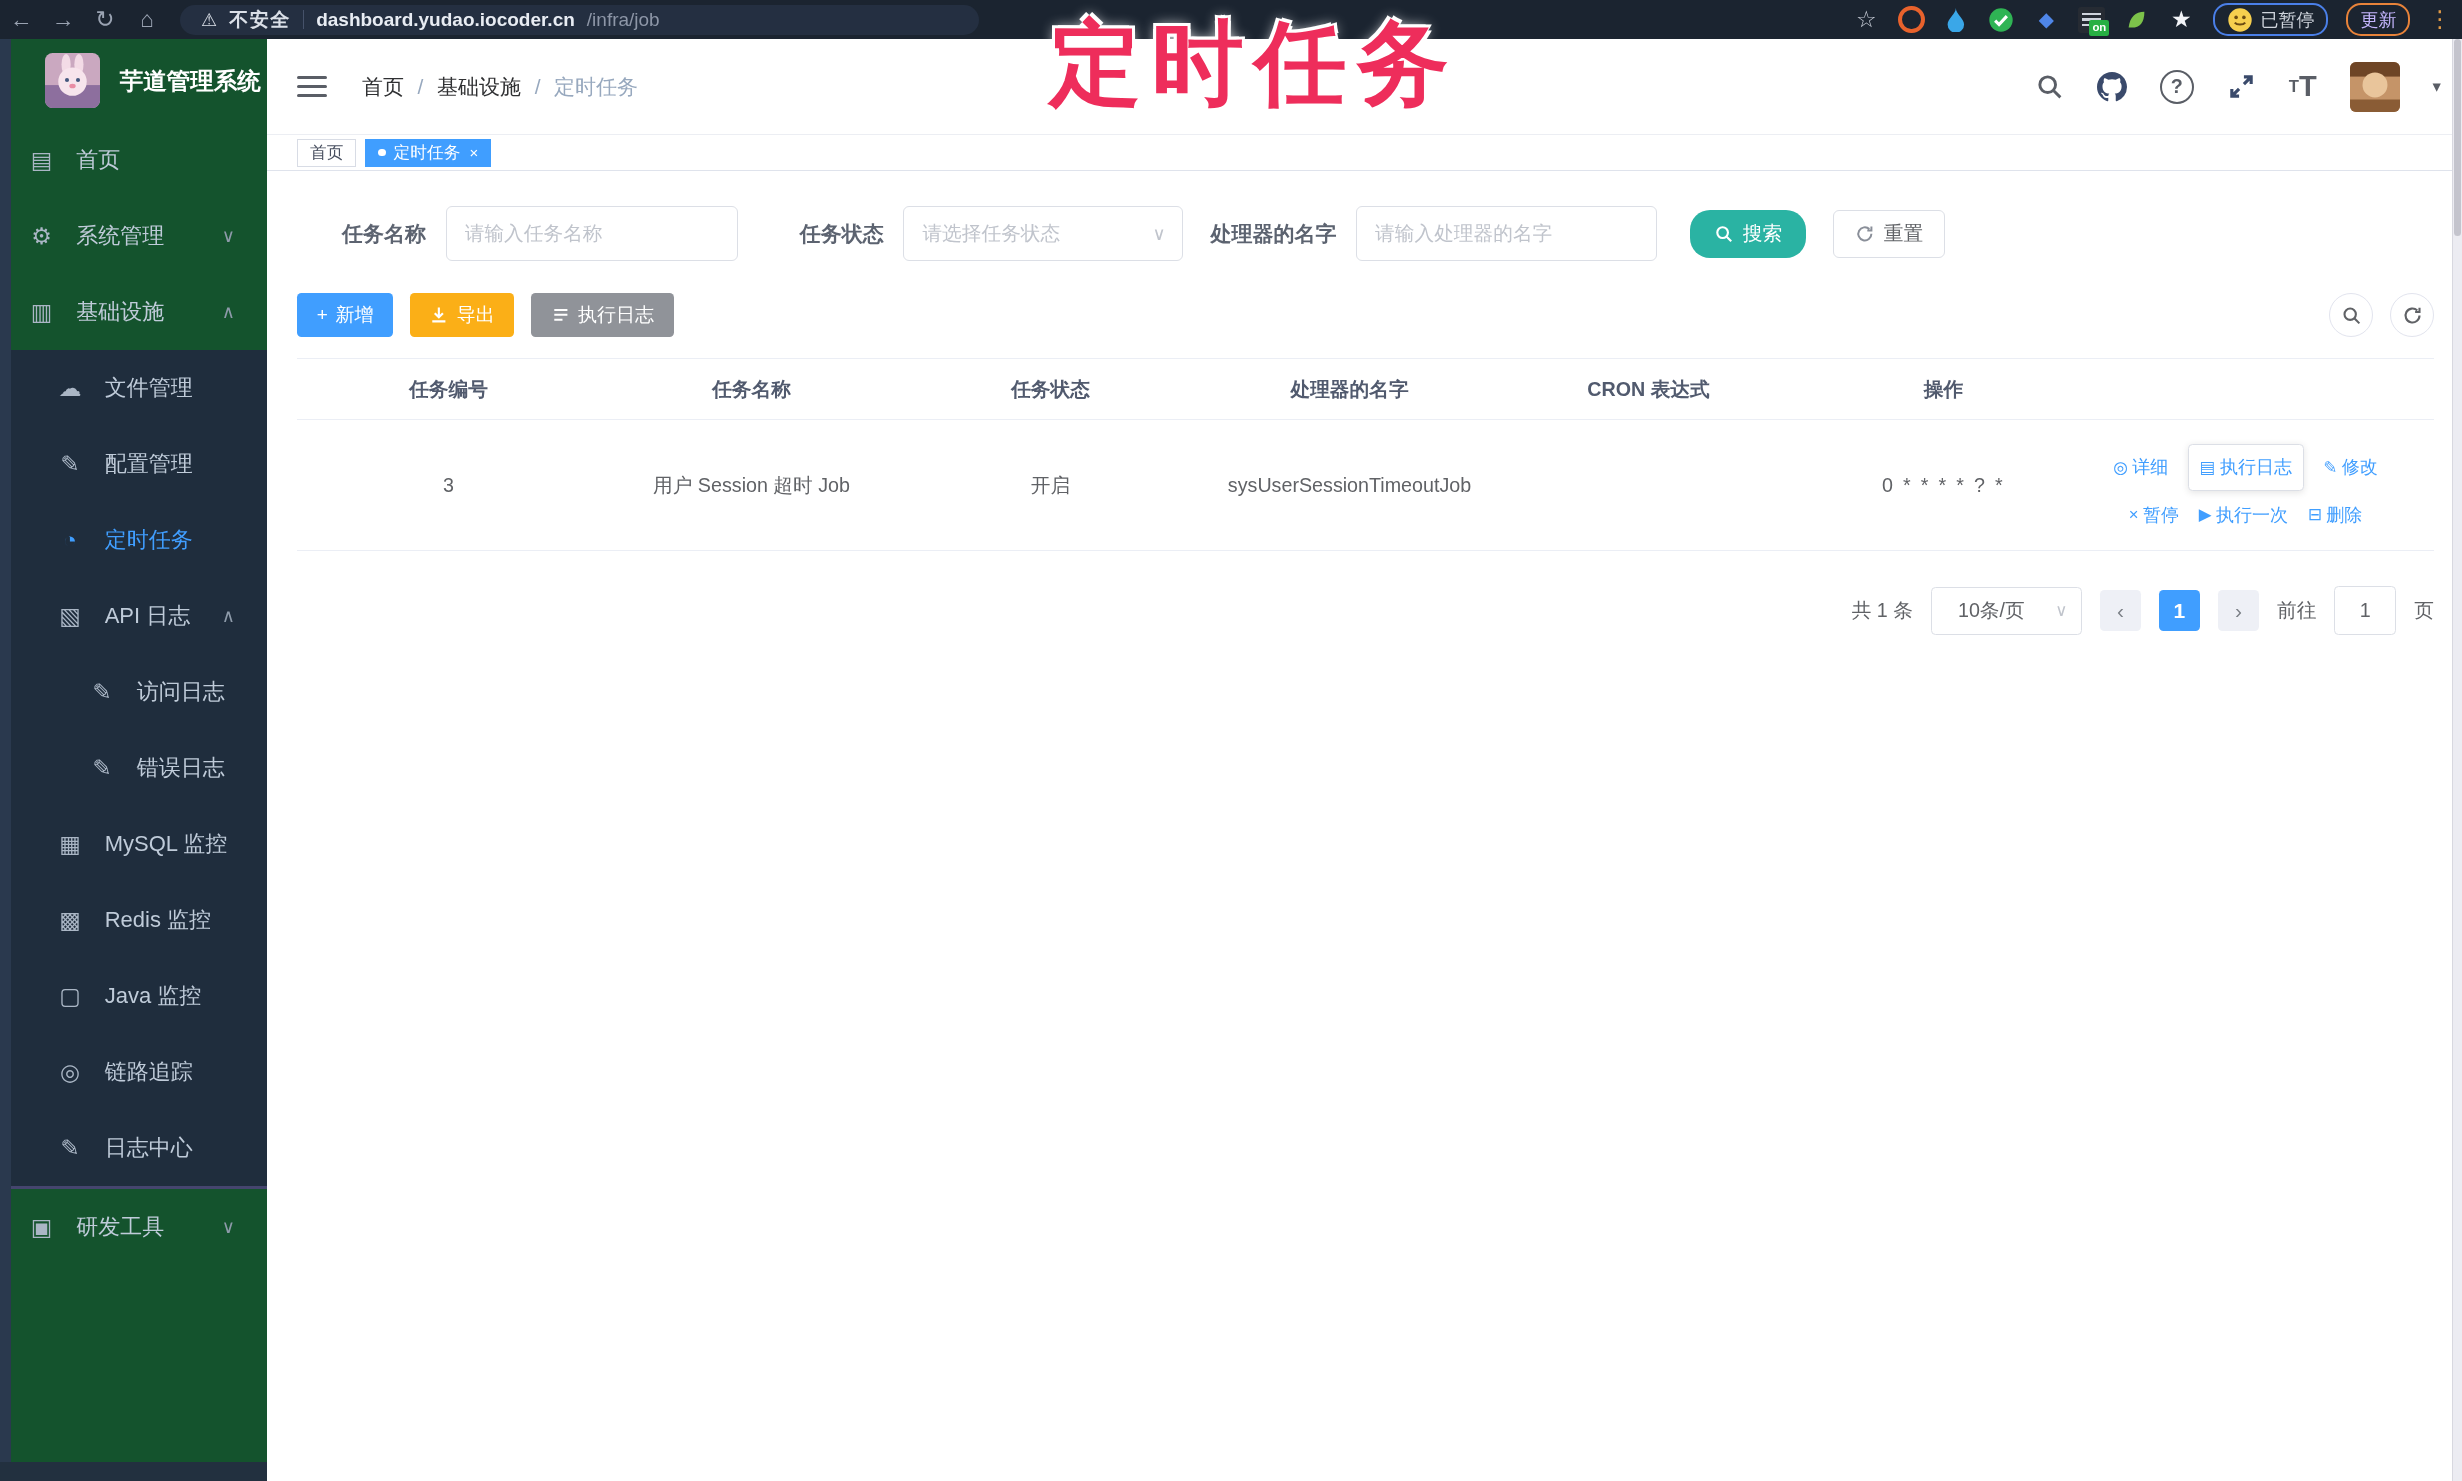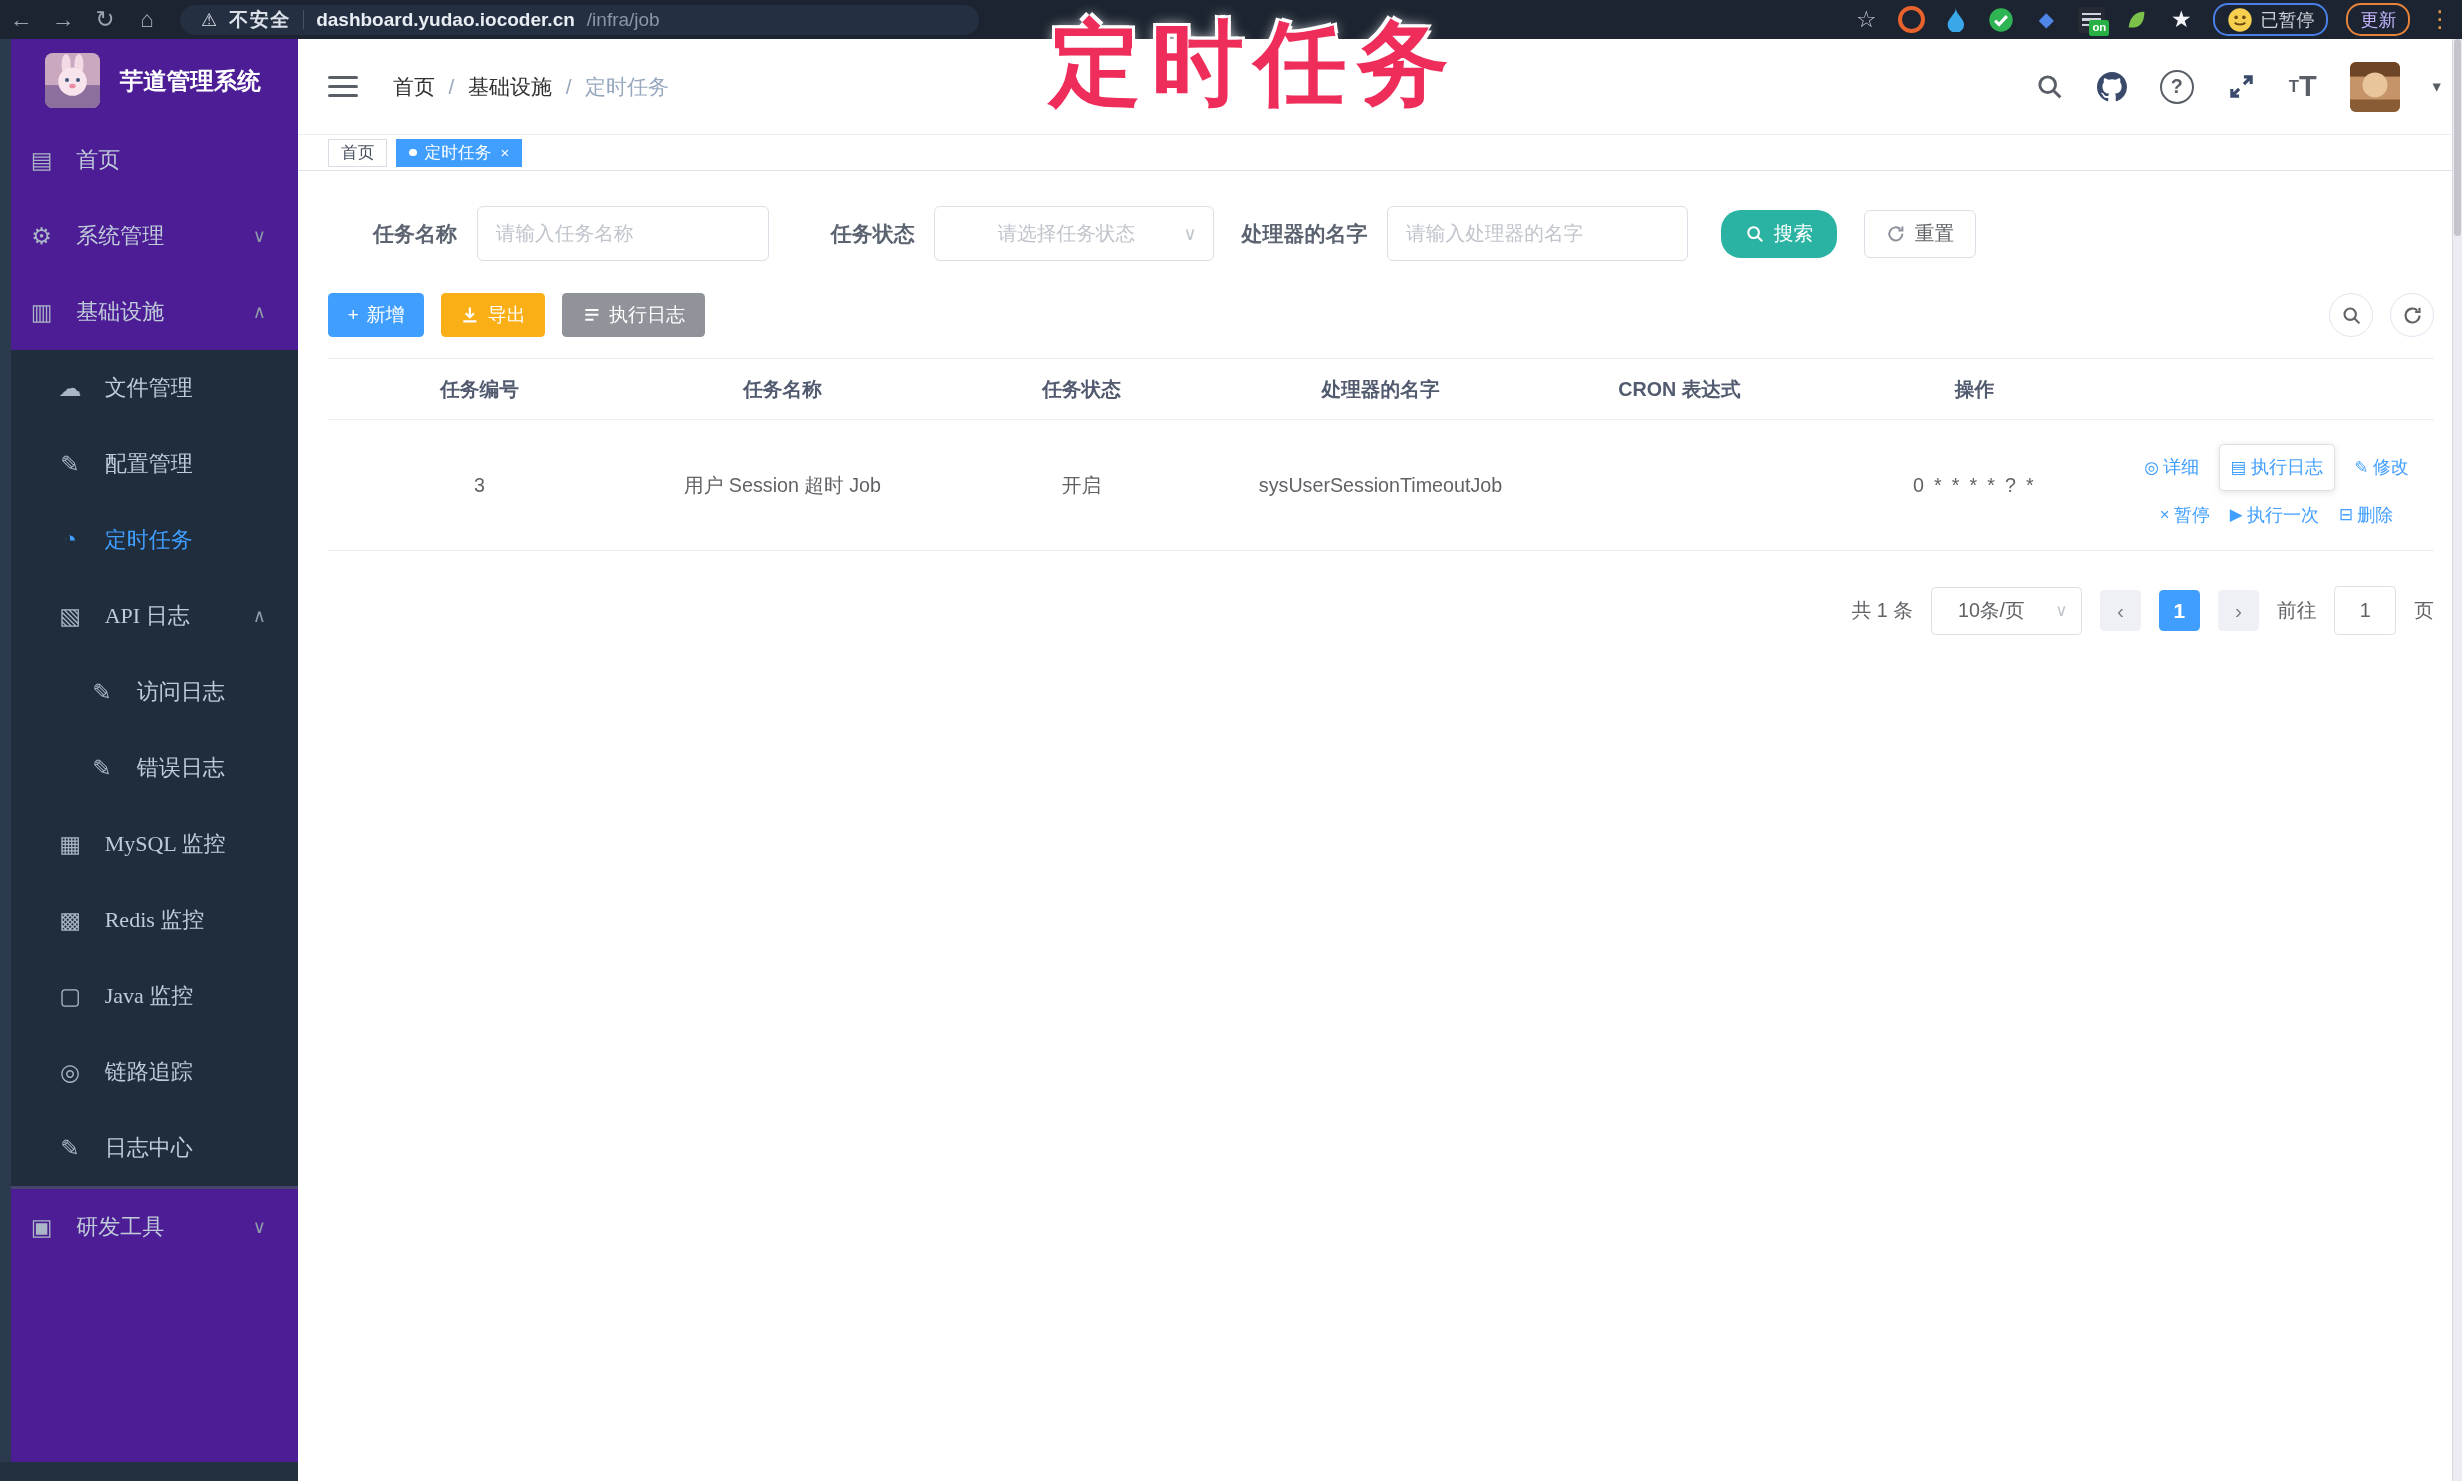--- a/index.html
+++ b/index.html
@@ -39,21 +39,21 @@
   .kebab{color:#e09a45;font-size:23px;cursor:pointer;}
   
   .overlay-title{
     position:absolute;left:1049px;top:1.5px;z-index:99;pointer-events:none;
     font-size:92px;font-weight:bold;letter-spacing:10.6px;color:#ee2d5b;
     text-shadow:-3px -3px 0 #fff,3px -3px 0 #fff,-3px 3px 0 #fff,3px 3px 0 #fff,0 0 13.6px #ffffff;
   }
   
   .app{position:absolute;top:39px;left:0;right:0;bottom:0;display:flex;}
   
-  .sidebar{width:298px;background:#4c1d95;position:relative;flex-shrink:0;font-family:Liberation Serif, serif;}
+  .sidebar{width:267px;background:#14532d;position:relative;flex-shrink:0;}
   .sidebar .edge{position:absolute;left:0;top:0;bottom:0;width:10.6px;background:#2a394e;}
   .logo-row{height:83px;display:flex;align-items:center;gap:19.7px;padding-left:45px;}
   .logo-img{width:55px;height:55px;border-radius:7.6px;overflow:hidden;flex-shrink:0;}
   .logo-title{color:#ffffff;font-size:23.5px;font-weight:bold;}
   .menu{display:flex;flex-direction:column;}
   .m-item{height:76px;display:flex;align-items:center;color:#bfcbd9;font-size:22px;cursor:pointer;position:relative;}
   .m-item .ic{width:30px;text-align:center;font-size:23px;margin-left:26.5px;margin-right:19.7px;color:#aab6c5;}
   .m-item.sub .ic{margin-left:55px;}
   .m-item.subsub .ic{margin-left:87px;}
   .m-item .chev{position:absolute;right:32px;font-size:18px;color:#8d9aa9;}
@@ -85,21 +85,21 @@
   .tag .dot{width:7.6px;height:7.6px;border-radius:50%;background:#fff;}
   .tag .close{font-size:15px;margin-left:1.5px;}
   
   .content{flex:1;padding:0 28px 6px 30px;position:relative;}
   
   .filter-row{margin-top:35px;margin-left:45px;display:flex;align-items:center;}
   .f-label{font-size:21px;font-weight:bold;color:#5c6370;margin-right:19.7px;white-space:nowrap;}
   .f-input{width:292px;height:55px;border:0.8px solid #dcdfe6;border-radius:6px;font-size:19.7px;color:#606266;padding:0 18px;box-sizing:border-box;outline:none;font-family:inherit;}
   .f-input::placeholder{color:#c0c4cc;}
   .f-select{width:280px;height:55px;border:0.8px solid #dcdfe6;border-radius:6px;display:flex;align-items:center;justify-content:space-between;padding:0 16.7px 0 18px;box-sizing:border-box;cursor:pointer;}
-  .f-select .ph{font-size:19.7px;color:#c0c4cc;margin-left:44px;}
+  .f-select .ph{font-size:19.7px;color:#c0c4cc;}
   .f-select .sel-caret{font-size:18px;color:#c0c4cc;}
   .gap1{width:62px;}
   .btn{display:inline-flex;align-items:center;justify-content:center;gap:9px;border-radius:6px;font-size:19.7px;cursor:pointer;border:none;font-family:inherit;}
   .btn-search{height:48px;padding:0 24px;background:#2ab3a3;color:#fff;margin-left:33px;border-radius:20px;}
   .btn-reset{height:48px;padding:0 21px;background:#fff;color:#606266;border:0.8px solid #dcdfe6;margin-left:27px;}
   
   .toolbar{margin-top:32px;display:flex;gap:16.7px;position:relative;height:44px;}
   .tbtn{height:44px;padding:0 19.7px;border-radius:4.5px;font-size:19px;color:#fff;display:inline-flex;align-items:center;gap:7.6px;cursor:pointer;}
   .tbtn.add{background:#409eff;}
   .tbtn.export{background:#fbaf17;}

